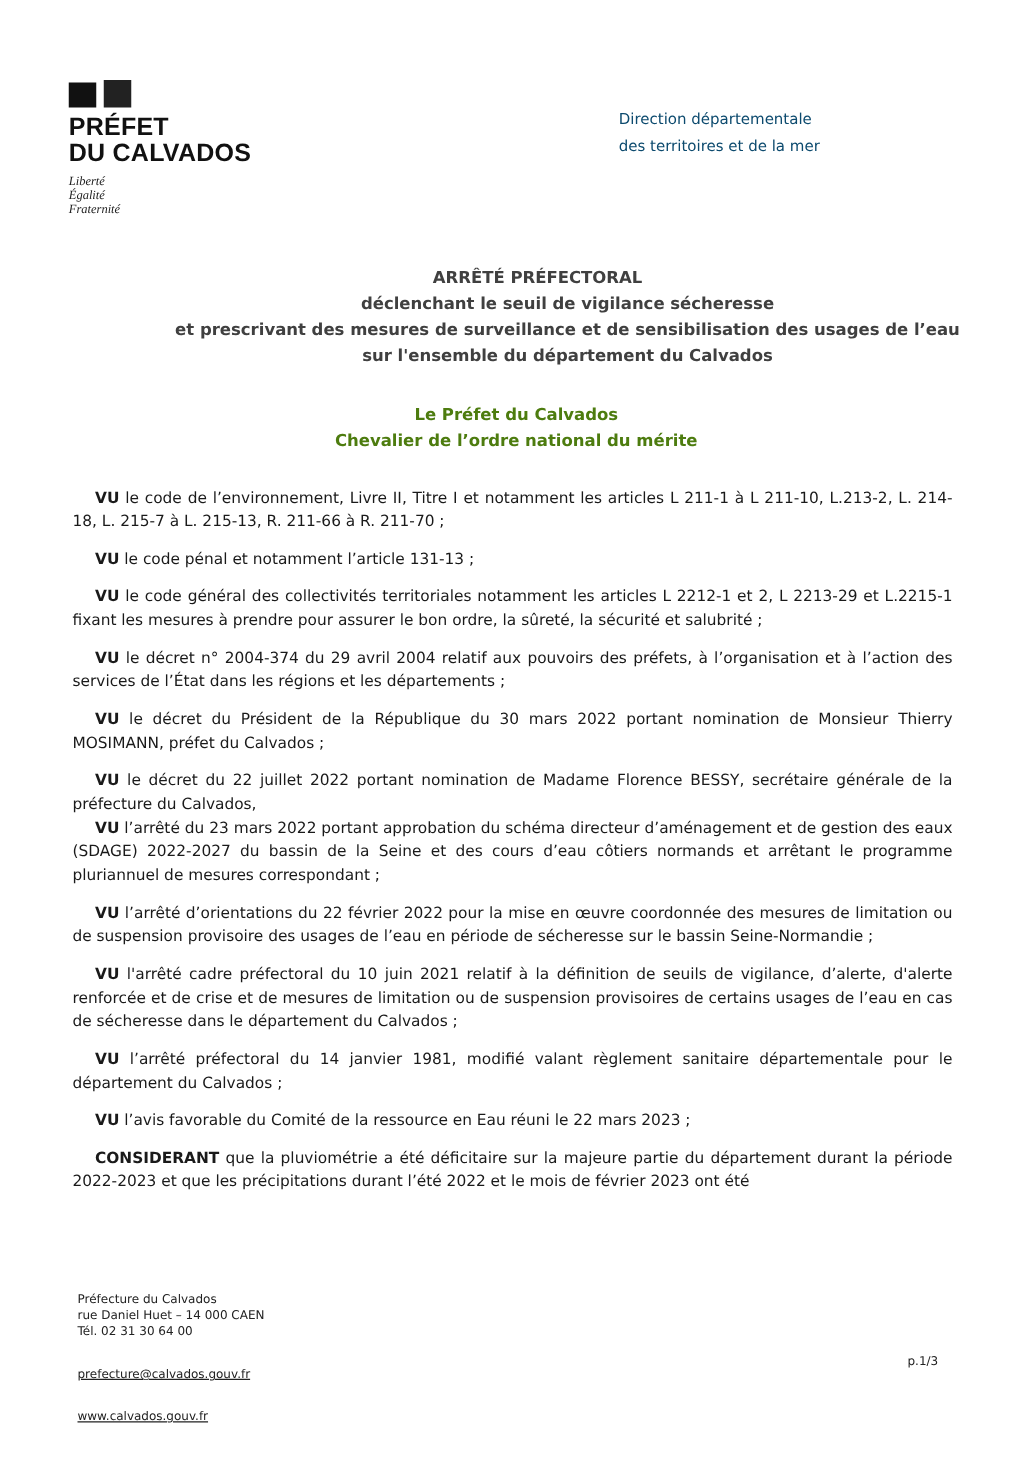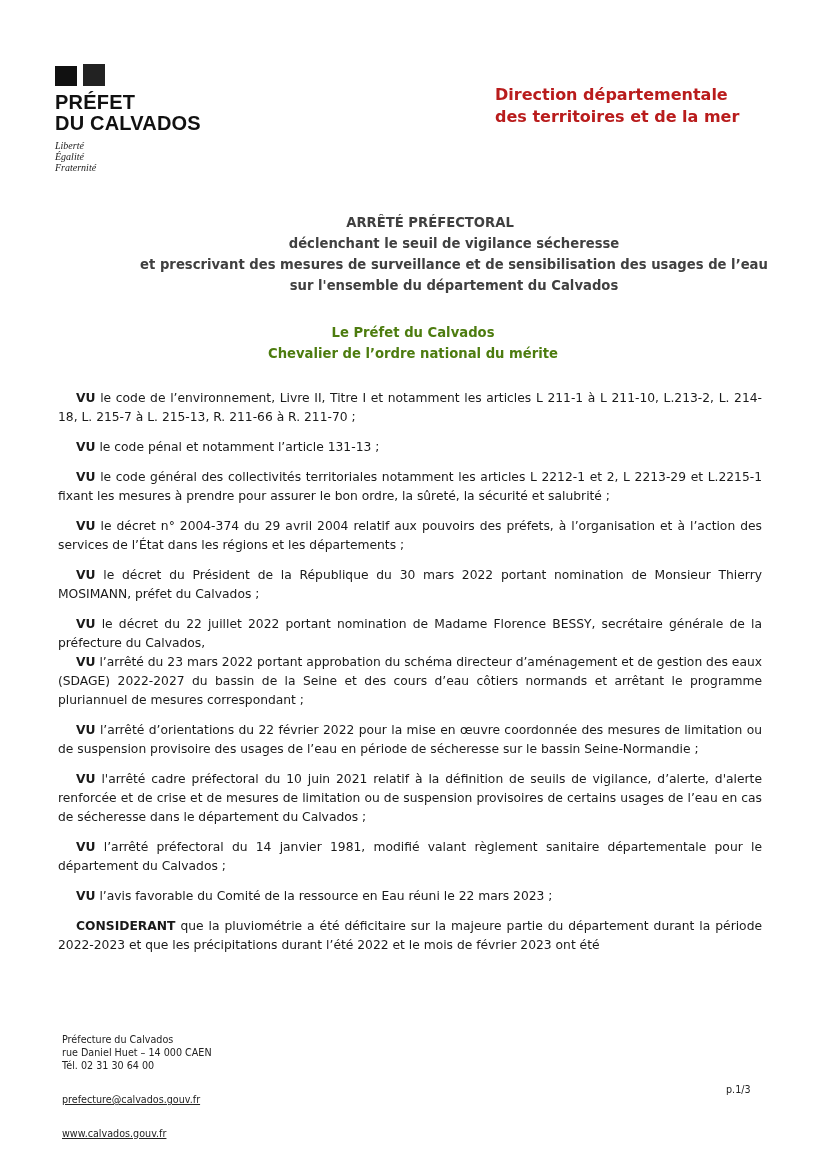--- a/index.html
+++ b/index.html
@@ -6,21 +6,21 @@
     body {
       width: 826px; height: 1169px; position: relative; overflow: hidden;
       font-family: "DejaVu Sans", sans-serif; color: #1a1a1a;
     }
     .logo { position: absolute; left: 55px; top: 64px; }
     .logo-mark { display: flex; gap: 6px; height: 22px; margin-bottom: 6px; }
     .logo-mark .a { width: 22px; height: 20px; background: #111; margin-top: 2px; }
     .logo-mark .b { width: 22px; height: 22px; background: #222; }
     .logo-title { font-family: "Liberation Sans", sans-serif; font-weight: bold; font-size: 20px; line-height: 21px; letter-spacing: 0.2px; color: #111; }
     .motto { font-family: "Liberation Serif", serif; font-style: italic; font-size: 10px; line-height: 11px; margin-top: 6px; color: #222; }
-    .direction { position: absolute; left: 495px; top: 84px; font-size: 16px; line-height: 22px; font-weight: 700; color: #b91c1c; }
+    .direction { position: absolute; left: 495px; top: 84px; font-size: 12px; line-height: 22px; font-weight: 400; color: #0c4a6e; }
     .title-block { position: absolute; left: 17px; width: 826px; top: 212px; text-align: center; font-size: 13.2px; line-height: 21px; color: #404040; }
     .title-block .t1 { font-weight: bold; }
     .title-block .t-line { font-weight: 600; padding-left: 48px; }
     .prefet-block { position: absolute; left: 0; width: 826px; top: 322px; text-align: center; font-size: 13.2px; line-height: 21px; font-weight: 600; color: #4d7c0f; }
     .body-text { position: absolute; left: 58px; width: 704px; top: 389px; font-size: 12.3px; line-height: 19px; text-align: justify; }
     .para { margin: 0 0 11px 0; }
     .para.tight { margin-bottom: 0; }
     .kw { font-weight: bold; margin-left: 18px; }
     .footer { position: absolute; left: 62px; top: 1033px; font-size: 9.6px; line-height: 13px; color: #222; }
     .footer .link { text-decoration: underline; margin-top: 21px; }

